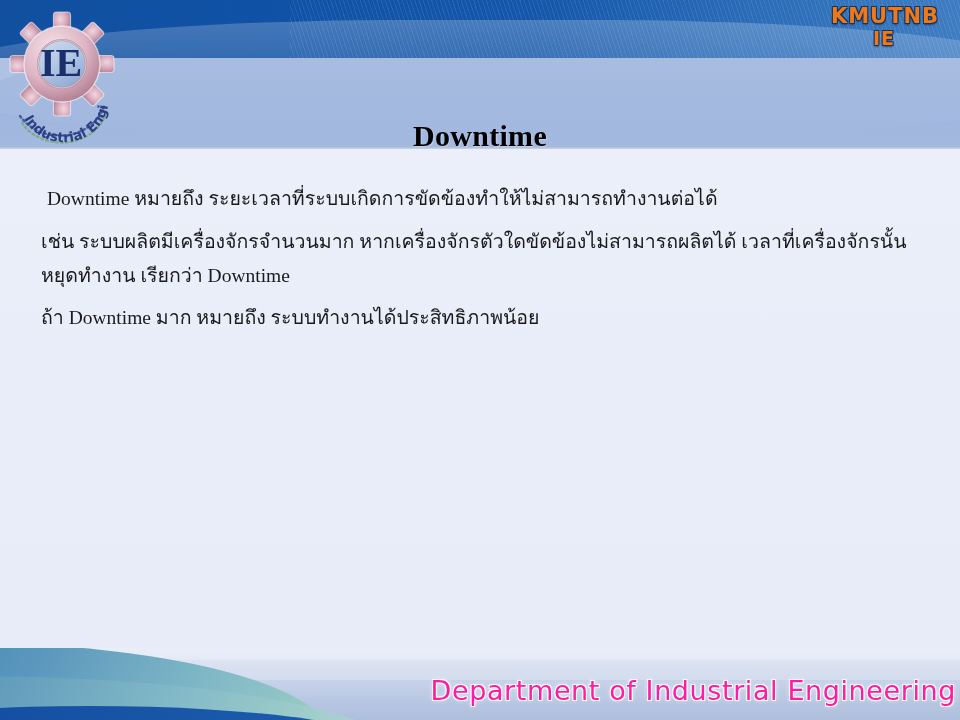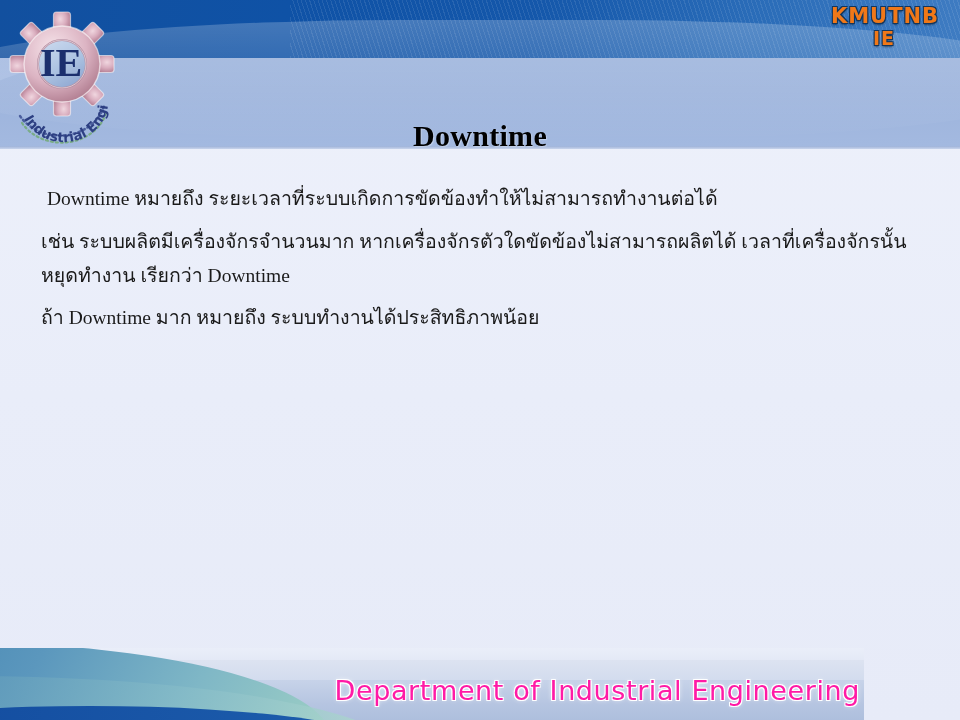--- a/index.html
+++ b/index.html
@@ -158,21 +158,21 @@
     left: 41px;
     top: 152px;
     width: 880px;
   }
 
   
   #footer {
     position: absolute;
     left: 0;
     bottom: 0;
-    width: 864px;
+    width: 960px;
     height: 72px;
     overflow: hidden;
   }
   #footer-band-a {
     position: absolute;
     left: 0; top: 0;
     width: 960px; height: 12px;
     background: linear-gradient(180deg, #eaeef9, #e4e9f6);
   }
   #footer-band-b {

